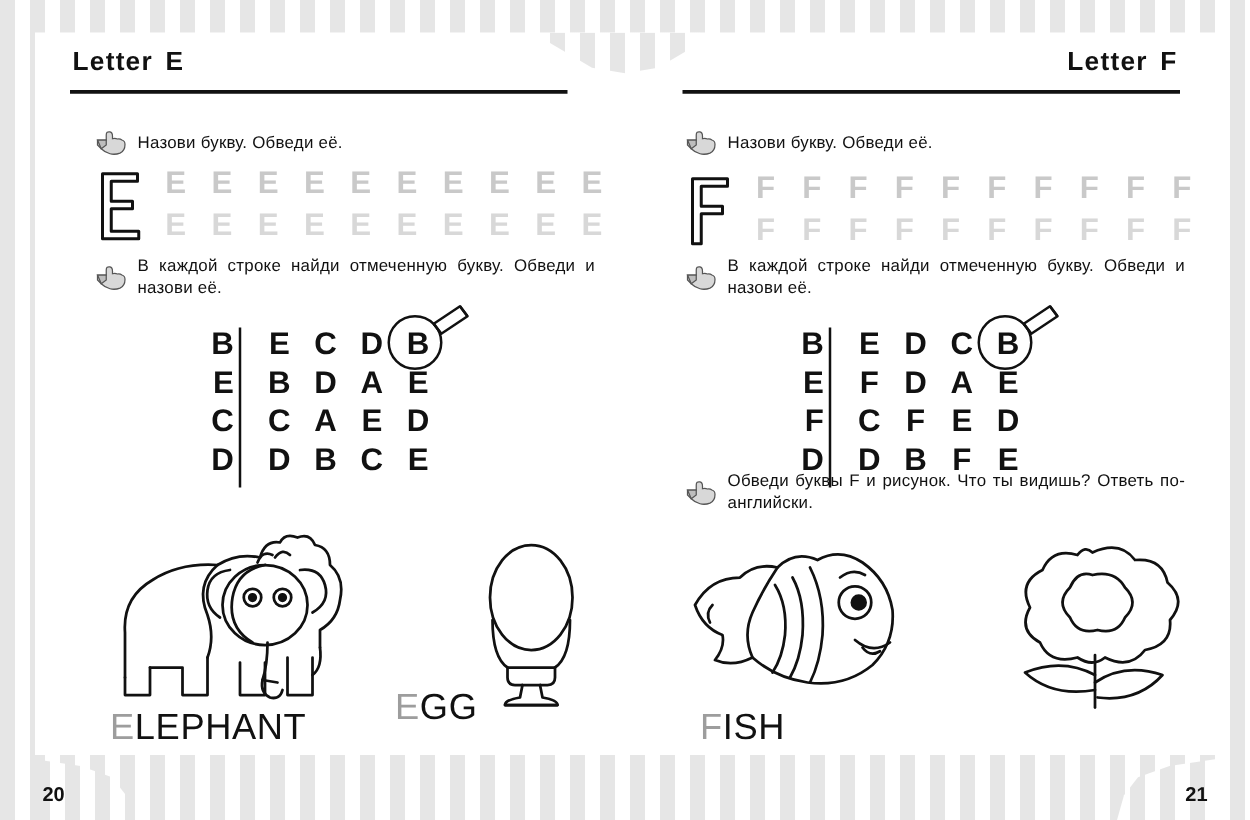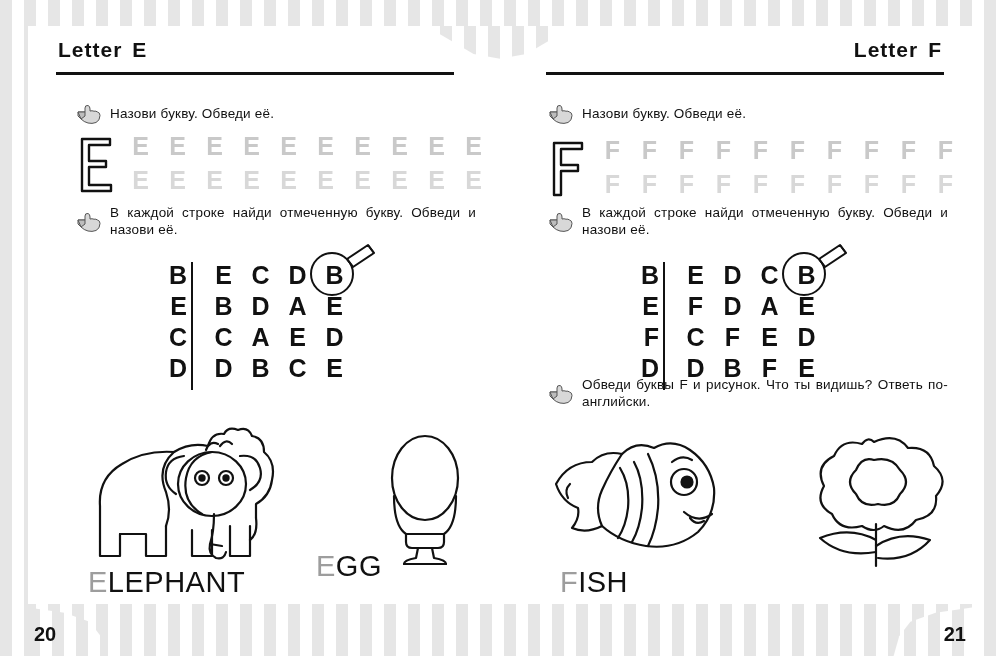--- a/index.html
+++ b/index.html
@@ -93,21 +93,21 @@
   .vline{
     width:2px;background:#111;height:128px;position:absolute;top:2px;left:48px;
   }
   .magn{position:absolute;}
   .pic-row{position:absolute;display:flex;}
   .word{
     position:absolute;font-size:29px;font-weight:normal;color:#111;letter-spacing:.5px;
   }
   .word .hl{color:#9d9d9d;}
   .pgnum{
-    position:absolute;bottom:10px;font-size:20px;font-weight:bold;color:#111;
+    position:absolute;bottom:10px;font-size:16px;font-weight:bold;color:#111;
   }
   .pgnum.l{left:34px;}
   .pgnum.r{right:34px;}
   svg{display:block;}
 </style>
 </head>
 <body>
 
 <div class="page-bg"></div>
 

